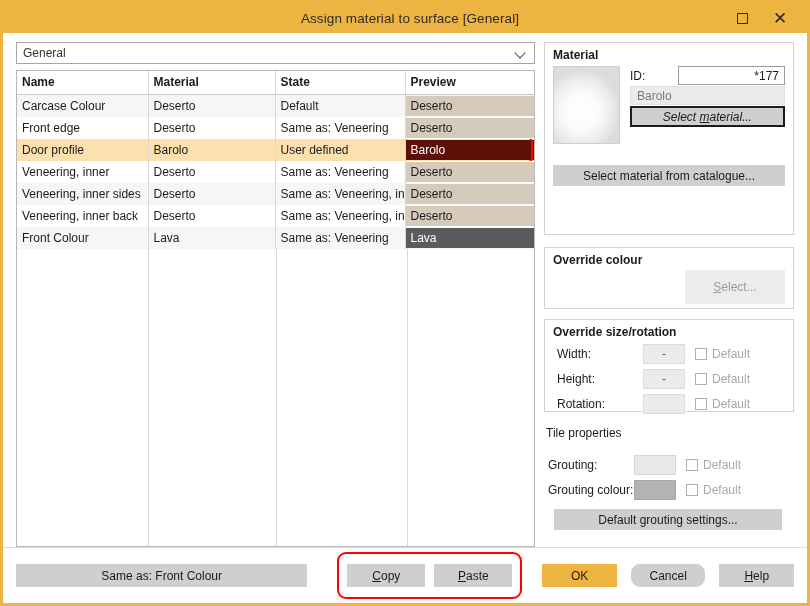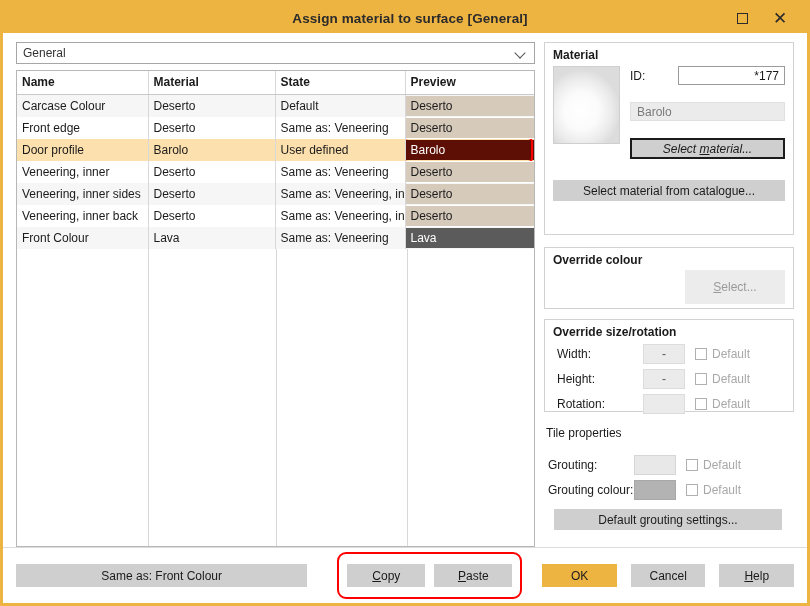--- a/index.html
+++ b/index.html
@@ -14,21 +14,21 @@
     border:3px solid #eeb441;background:#ffffff;
     display:flex;flex-direction:column;
   }
   
   .titlebar{
     height:30px;min-height:30px;background:#eeb441;
     display:flex;align-items:center;position:relative;
   }
   .title-text{
     flex:1;text-align:center;font-size:13.5px;color:#2b2b2b;
-    letter-spacing:.1px;padding-left:84px;box-sizing:border-box;font-weight:bold;
+    letter-spacing:.1px;padding-left:84px;box-sizing:border-box;
   }
   .win-btns{display:flex;align-items:center;gap:20px;padding-right:18px;}
   .win-btn{width:18px;height:18px;display:flex;align-items:center;justify-content:center;cursor:default;}
   .sq{width:11px;height:11px;border:1.6px solid #2b2b2b;box-sizing:border-box;}
   .xg{font-size:17px;line-height:17px;color:#2b2b2b;font-family:"DejaVu Sans",sans-serif;}
   
   .content{
     flex:1;display:flex;padding:9px 13px 0 13px;box-sizing:border-box;gap:9px;
     background:#ffffff;
   }
@@ -88,21 +88,21 @@
     padding:5px 8px 8px 8px;position:relative;
   }
   .group>.glabel{font-size:12px;font-weight:bold;color:#1b1b1b;margin-bottom:4px;}
   .plain-label{font-size:12px;color:#1b1b1b;margin:6px 0 15px 2px;}
   .material-group{flex:0 0 auto;height:193px;}
   .mat-top{display:flex;gap:10px;margin-top:4px;}
   .mat-thumb{
     width:67px;height:78px;border:1px solid #cfcfcf;box-sizing:border-box;
     background:radial-gradient(ellipse 60% 55% at 42% 58%,#ffffff 0%,#fbfbfb 45%,#ebebeb 78%,#dcdcdc 100%);
   }
-  .mat-fields{flex:1;display:flex;flex-direction:column;gap:17px;}
+  .mat-fields{flex:1;display:flex;flex-direction:column;gap:1px;}
   .idrow{display:flex;align-items:center;}
   .idlabel{font-size:12px;width:48px;}
   .idbox{
     flex:1;height:19px;border:1px solid #9b9b9b;background:#fff;
     font-size:12px;text-align:right;padding:0 5px;box-sizing:border-box;
     display:flex;align-items:center;justify-content:flex-end;
   }
   .namebox{
     height:19px;background:#ebebeb;border:1px solid #e0e0e0;box-sizing:border-box;
     font-size:12px;color:#7a7a7a;padding:0 6px;display:flex;align-items:center;
@@ -142,21 +142,21 @@
     position:relative;
   }
   .btn-sameas{width:305px;height:23px;}
   .cp-wrap{position:relative;display:flex;gap:9px;margin-left:36px;}
   .cp-ring{
     position:absolute;left:-10px;top:-12px;right:-10px;bottom:-12px;
     border:2.5px solid #ff0000;border-radius:9px;pointer-events:none;
   }
   .btn-cp{width:78px;height:23px;}
   .btn-ok{width:78px;height:23px;background:#eeb441;border-color:#eeb441;margin-left:26px;}
-  .btn-cancel{width:78px;height:23px;margin-left:10px;}
+  .btn-cancel{width:78px;height:23px;margin-left:10px;border-radius:9px;}
   .btn-help{width:78px;height:23px;margin-left:10px;}
   u{text-decoration:underline;}
 </style>
 </head>
 <body>
 
 <div class="window">
 
   <div class="titlebar">
     <div class="title-text">Assign material to surface [General]</div>

